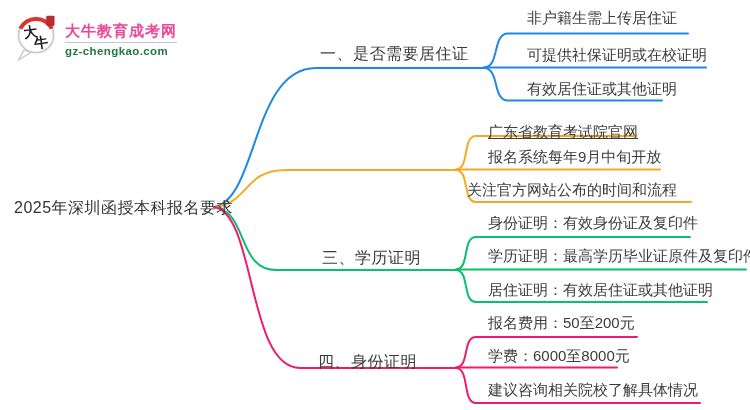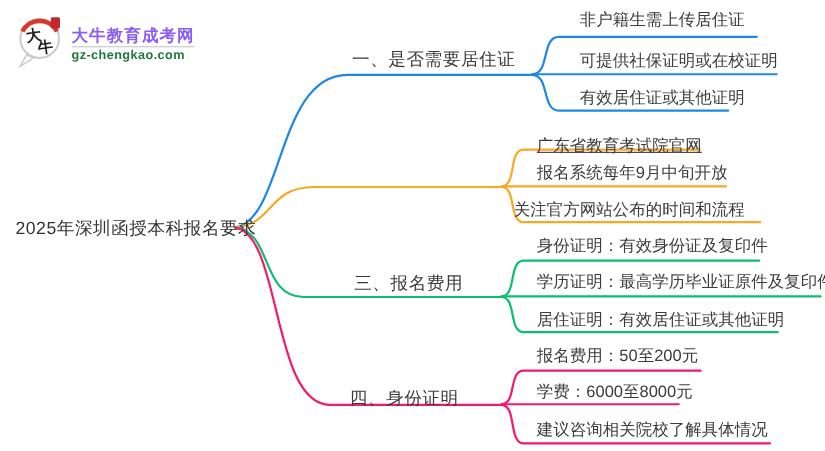--- a/index.html
+++ b/index.html
@@ -66,30 +66,30 @@
       <circle cx="25" cy="26" r="19" fill="#fff" stroke="#C9CCCF" stroke-width="2"></circle>
       <path d="M8,19 A19,19 0 0 1 42,19" fill="none" stroke-width="4.5" stroke="#D8382C"></path>
       <path d="M12,42 L6,53 L19,45 Z" fill="#fff" stroke="#C9CCCF" stroke-width="1.5"></path>
       <rect x="36" y="5" width="9" height="11" rx="1.5" fill="#BE2A2C"></rect>
       <g class="logo-chars" fill="#1B1B1B" transform="rotate(-8 25 26)">
         <text x="12" y="27">大</text>
         <text x="22" y="40">牛</text>
       </g>
     </svg>
     <div class="logo-text">
-      <div class="logo-name" style="color: #8b5cf6;">大牛教育成考网</div>
+      <div class="logo-name" style="color: #ec4899; font-family: Liberation Mono, monospace;">大牛教育成考网</div>
       <div class="logo-divider"></div>
       <div class="logo-url" style="color: rgb(30, 122, 60);">gz-chengkao.com</div>
     </div>
   </div>
 
   <div class="label central-title">2025年深圳函授本科报名要求</div>
 
   <div class="label branch-label bl-1">一、是否需要居住证</div>
-  <div class="label branch-label bl-3">三、报名费用</div>
+  <div class="label branch-label bl-3">三、学历证明</div>
   <div class="label branch-label bl-4">四、身份证明</div>
 
   <div class="label child-label c-2">可提供社保证明或在校证明</div>
   <div class="label child-label c-1">非户籍生需上传居住证</div>
   <div class="label child-label c-3">有效居住证或其他证明</div>
   <div class="label child-label c-4">广东省教育考试院官网</div>
   <div class="label child-label c-5">报名系统每年9月中旬开放</div>
   <div class="label child-label c-6">关注官方网站公布的时间和流程</div>
   <div class="label child-label c-7">身份证明：有效身份证及复印件</div>
   <div class="label child-label c-8">学历证明：最高学历毕业证原件及复印件</div>

